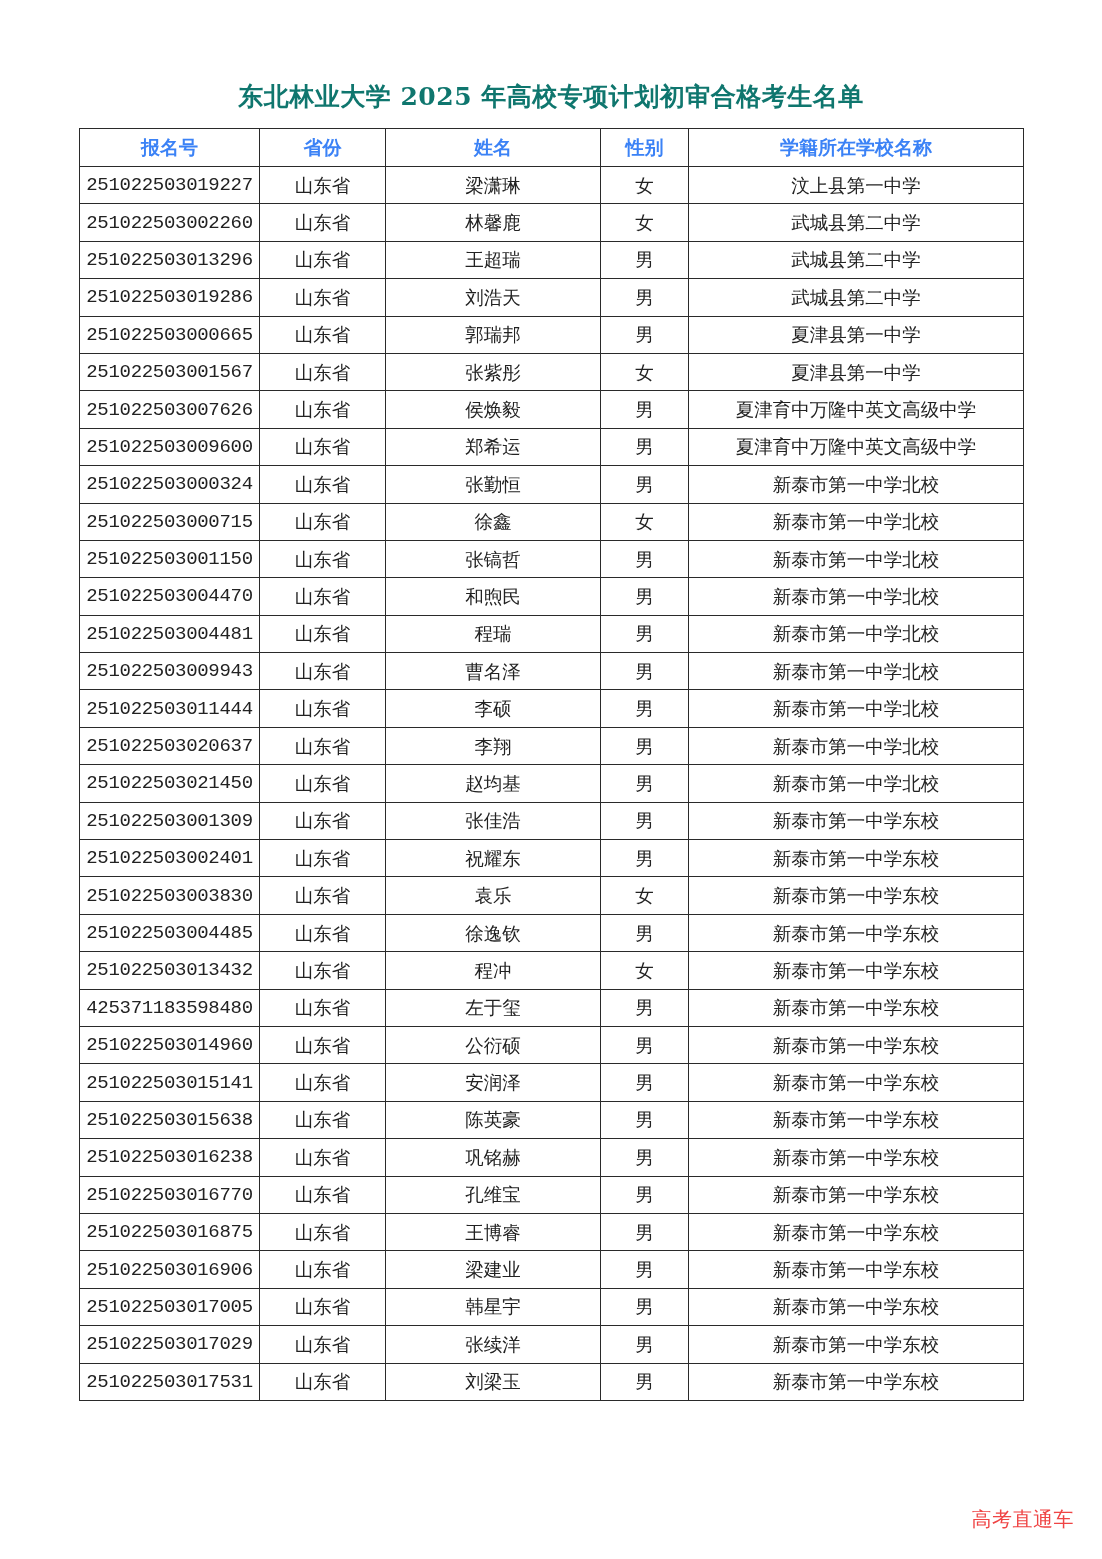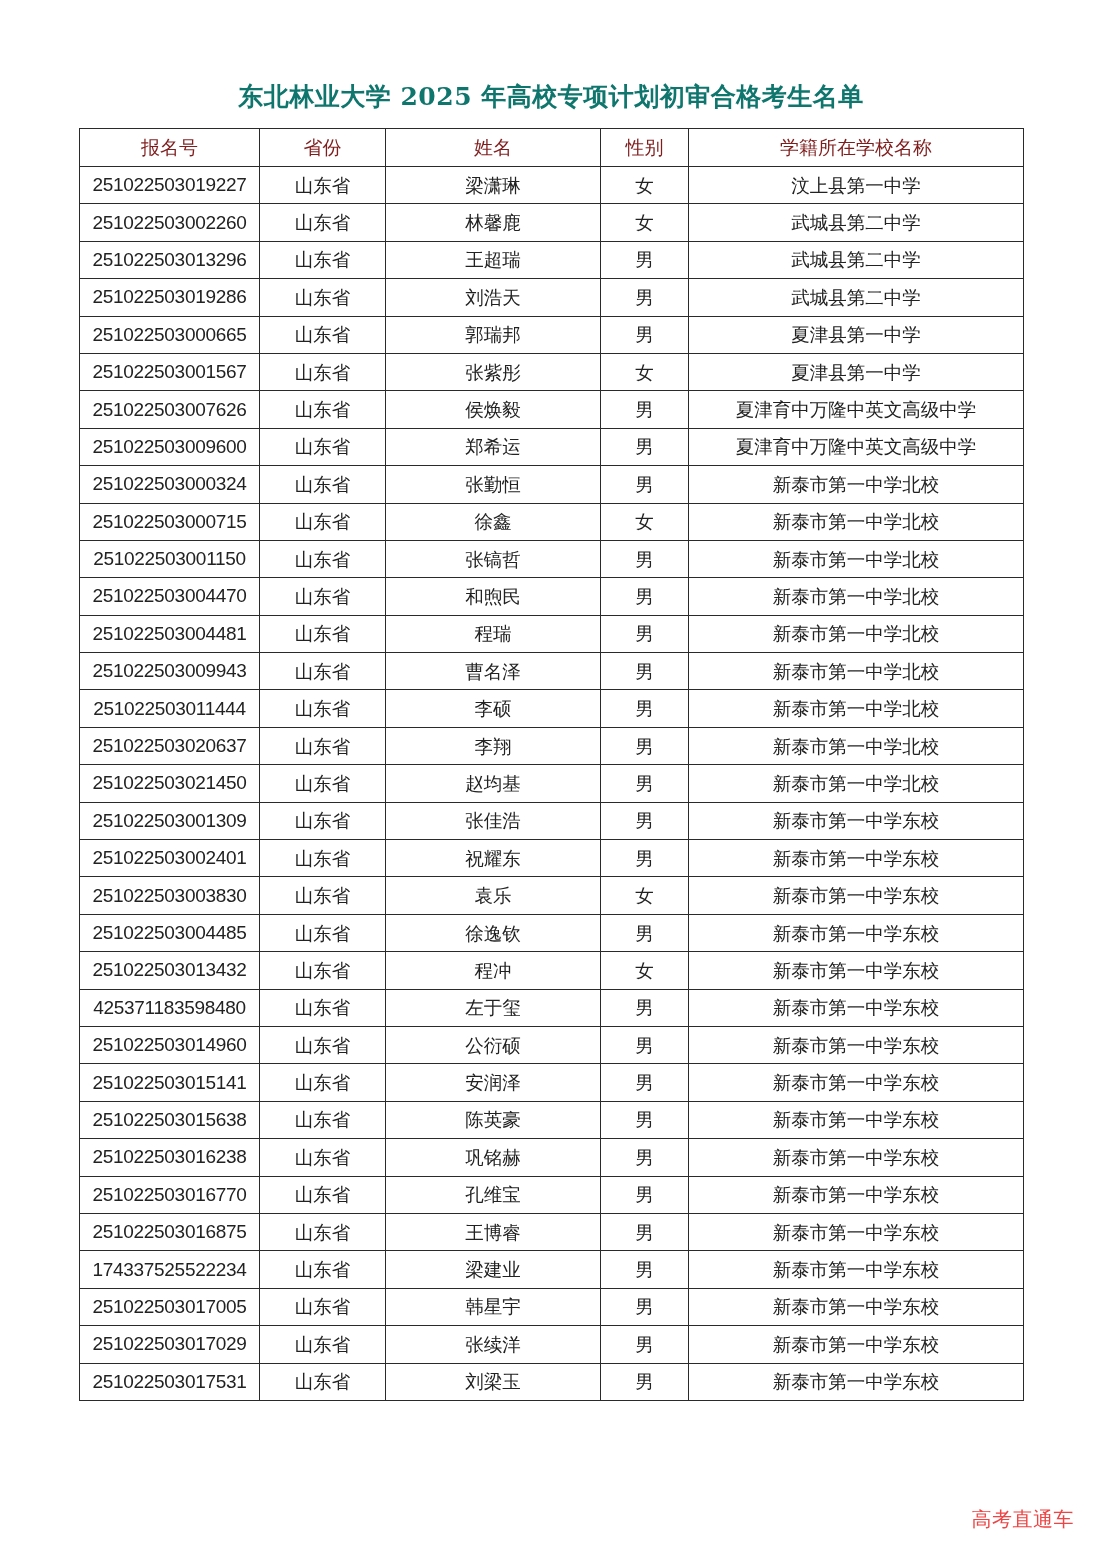--- a/index.html
+++ b/index.html
@@ -38,31 +38,31 @@
     table.roster th, table.roster td {
       border: 1.3px solid #2a2a2a;
       text-align: center;
       padding: 0;
       white-space: nowrap;
       overflow: hidden;
     }
     table.roster th {
       height: 37px;
       font-size: 19px;
-      font-weight: normal;
-      color: #7f1d1d;
+      font-weight: bold;
+      color: #3b82f6;
       margin-top: 36px;
     }
     table.roster td {
       height: 36.4px;
       font-size: 18.5px;
       color: #222;
     }
     table.roster td.id-cell {
-      font-family: Liberation Sans, sans-serif;
+      font-family: Liberation Mono, monospace;
       font-size: 19px;
       letter-spacing: -0.3px;
       margin-top: 24px;
     }
     .watermark {
       position: absolute;
       right: 28px;
       top: 1506px;
       font-family: "DejaVu Sans", "Liberation Sans", sans-serif;
       font-size: 20px;
@@ -290,21 +290,21 @@
         <td>新泰市第一中学东校</td>
       </tr>
       <tr>
         <td class="id-cell">251022503016875</td>
         <td>山东省</td>
         <td>王博睿</td>
         <td>男</td>
         <td>新泰市第一中学东校</td>
       </tr>
       <tr>
-        <td class="id-cell">174337525522234</td>
+        <td class="id-cell">251022503016906</td>
         <td>山东省</td>
         <td>梁建业</td>
         <td>男</td>
         <td>新泰市第一中学东校</td>
       </tr>
       <tr>
         <td class="id-cell">251022503017005</td>
         <td>山东省</td>
         <td>韩星宇</td>
         <td>男</td>

